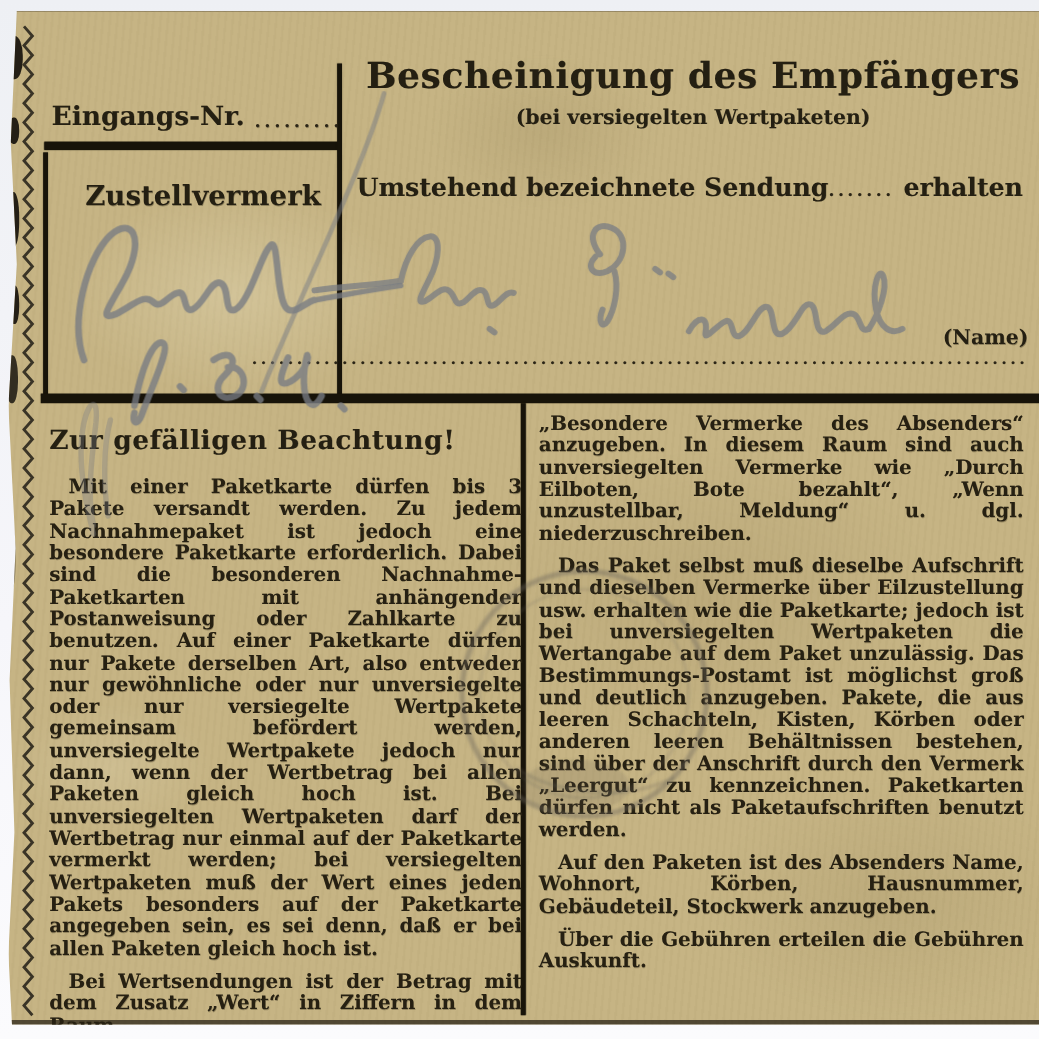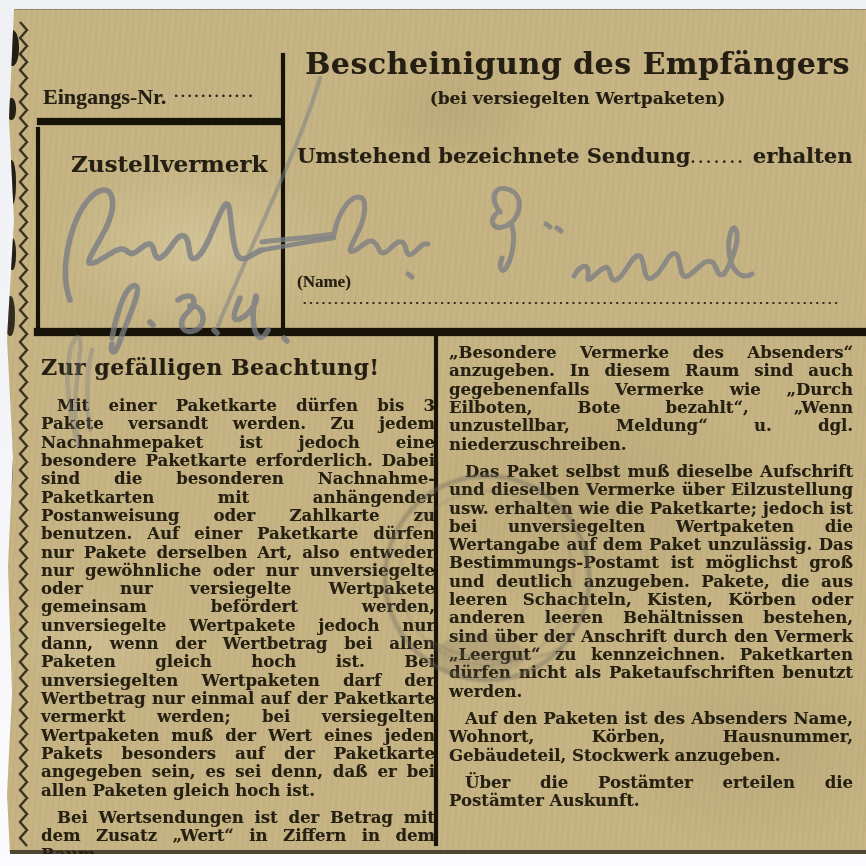--- a/index.html
+++ b/index.html
@@ -30,21 +30,21 @@
   .dots{letter-spacing:3px;font-weight:700;color:#2a2416;}
   .leader{flex:1;overflow:hidden;white-space:nowrap;}
   .title{width:100%;text-align:center;font-size:30px;letter-spacing:0.5px;}
   .subtitle{width:100%;text-align:center;font-size:17px;}
   .para{
     font-size:16.5px;line-height:1.11;text-align:justify;margin:0 0 9px 0;
     font-weight:700;text-shadow:0.35px 0.35px 0 rgba(40,33,18,0.3);color:#262012;
   }
   .indent{text-indent:16px;}
   .heading{font-size:22px;letter-spacing:0.5px;margin:0 0 17px 0;}
-  .flexrow{display:flex;align-items:flex-start;font-family:Liberation Serif, serif;}
+  .flexrow{display:flex;align-items:flex-end;}
   svg.overlay{position:absolute;left:0;top:0;pointer-events:none;}
   .tornmark{position:absolute;background:#241f16;border-radius:45%;}
 </style>
 </head>
 <body>
 
 <div class="page">
 
   <div class="card">
 
@@ -82,24 +82,24 @@
 
     <div class="rule" style="left:427px;top:326px;width:4px;height:510px;"></div>
 
     <div class="abs" style="left:34px;top:344px;width:394px;">
       <div class="print heading">Zur gefälligen Beachtung!</div>
       <p class="para indent">Mit einer Paketkarte dürfen bis 3 Pakete versandt werden. Zu jedem Nachnahmepaket ist jedoch eine besondere Paketkarte erforderlich. Dabei sind die besonderen Nachnahme-Paketkarten mit anhängender Postanweisung oder Zahlkarte zu benutzen. Auf einer Paketkarte dürfen nur Pakete derselben Art, also entweder nur gewöhnliche oder nur unversiegelte oder nur versiegelte Wertpakete gemeinsam befördert werden, unversiegelte Wertpakete jedoch nur dann, wenn der Wertbetrag bei allen Paketen gleich hoch ist. Bei unversiegelten Wertpaketen darf der Wertbetrag nur einmal auf der Paketkarte vermerkt werden; bei versiegelten Wertpaketen muß der Wert eines jeden Pakets besonders auf der Paketkarte angegeben sein, es sei denn, daß er bei allen Paketen gleich hoch ist.</p>
       <p class="para indent">Bei Wertsendungen ist der Betrag mit dem Zusatz „Wert“ in Ziffern in dem Raum</p>
     </div>
 
     <div class="abs" style="left:442px;top:334px;width:404px;">
-      <p class="para">„Besondere Vermerke des Absenders“ anzugeben. In diesem Raum sind auch gegebenenfalls Vermerke wie „Durch Eilboten, Bote bezahlt“, „Wenn unzustellbar, Meldung“ u. dgl. niederzuschreiben.</p>
+      <p class="para">„Besondere Vermerke des Absenders“ anzugeben. In diesem Raum sind auch unversiegelten Vermerke wie „Durch Eilboten, Bote bezahlt“, „Wenn unzustellbar, Meldung“ u. dgl. niederzuschreiben.</p>
       <p class="para indent">Das Paket selbst muß dieselbe Aufschrift und dieselben Vermerke über Eilzustellung usw. erhalten wie die Paketkarte; jedoch ist bei unversiegelten Wertpaketen die Wertangabe auf dem Paket unzulässig. Das Bestimmungs-Postamt ist möglichst groß und deutlich anzugeben. Pakete, die aus leeren Schachteln, Kisten, Körben oder anderen leeren Behältnissen bestehen, sind über der Anschrift durch den Vermerk „Leergut“ zu kennzeichnen. Paketkarten dürfen nicht als Paketaufschriften benutzt werden.</p>
       <p class="para indent">Auf den Paketen ist des Absenders Name, Wohnort, Körben, Hausnummer, Gebäudeteil, Stockwerk anzugeben.</p>
-      <p class="para indent">Über die Postämter erteilen die Postämter Auskunft.</p>
+      <p class="para indent">Über die Gebühren erteilen die Gebühren Auskunft.</p>
     </div>
   </div>
 
   <svg class="overlay" width="866" height="866" viewBox="0 0 866 866">
     <defs>
       <filter id="soft">
           <feGaussianBlur stdDeviation="0.5"></feGaussianBlur>
         </filter>
       <filter id="stampblur">
           <feGaussianBlur stdDeviation="1.2"></feGaussianBlur>

